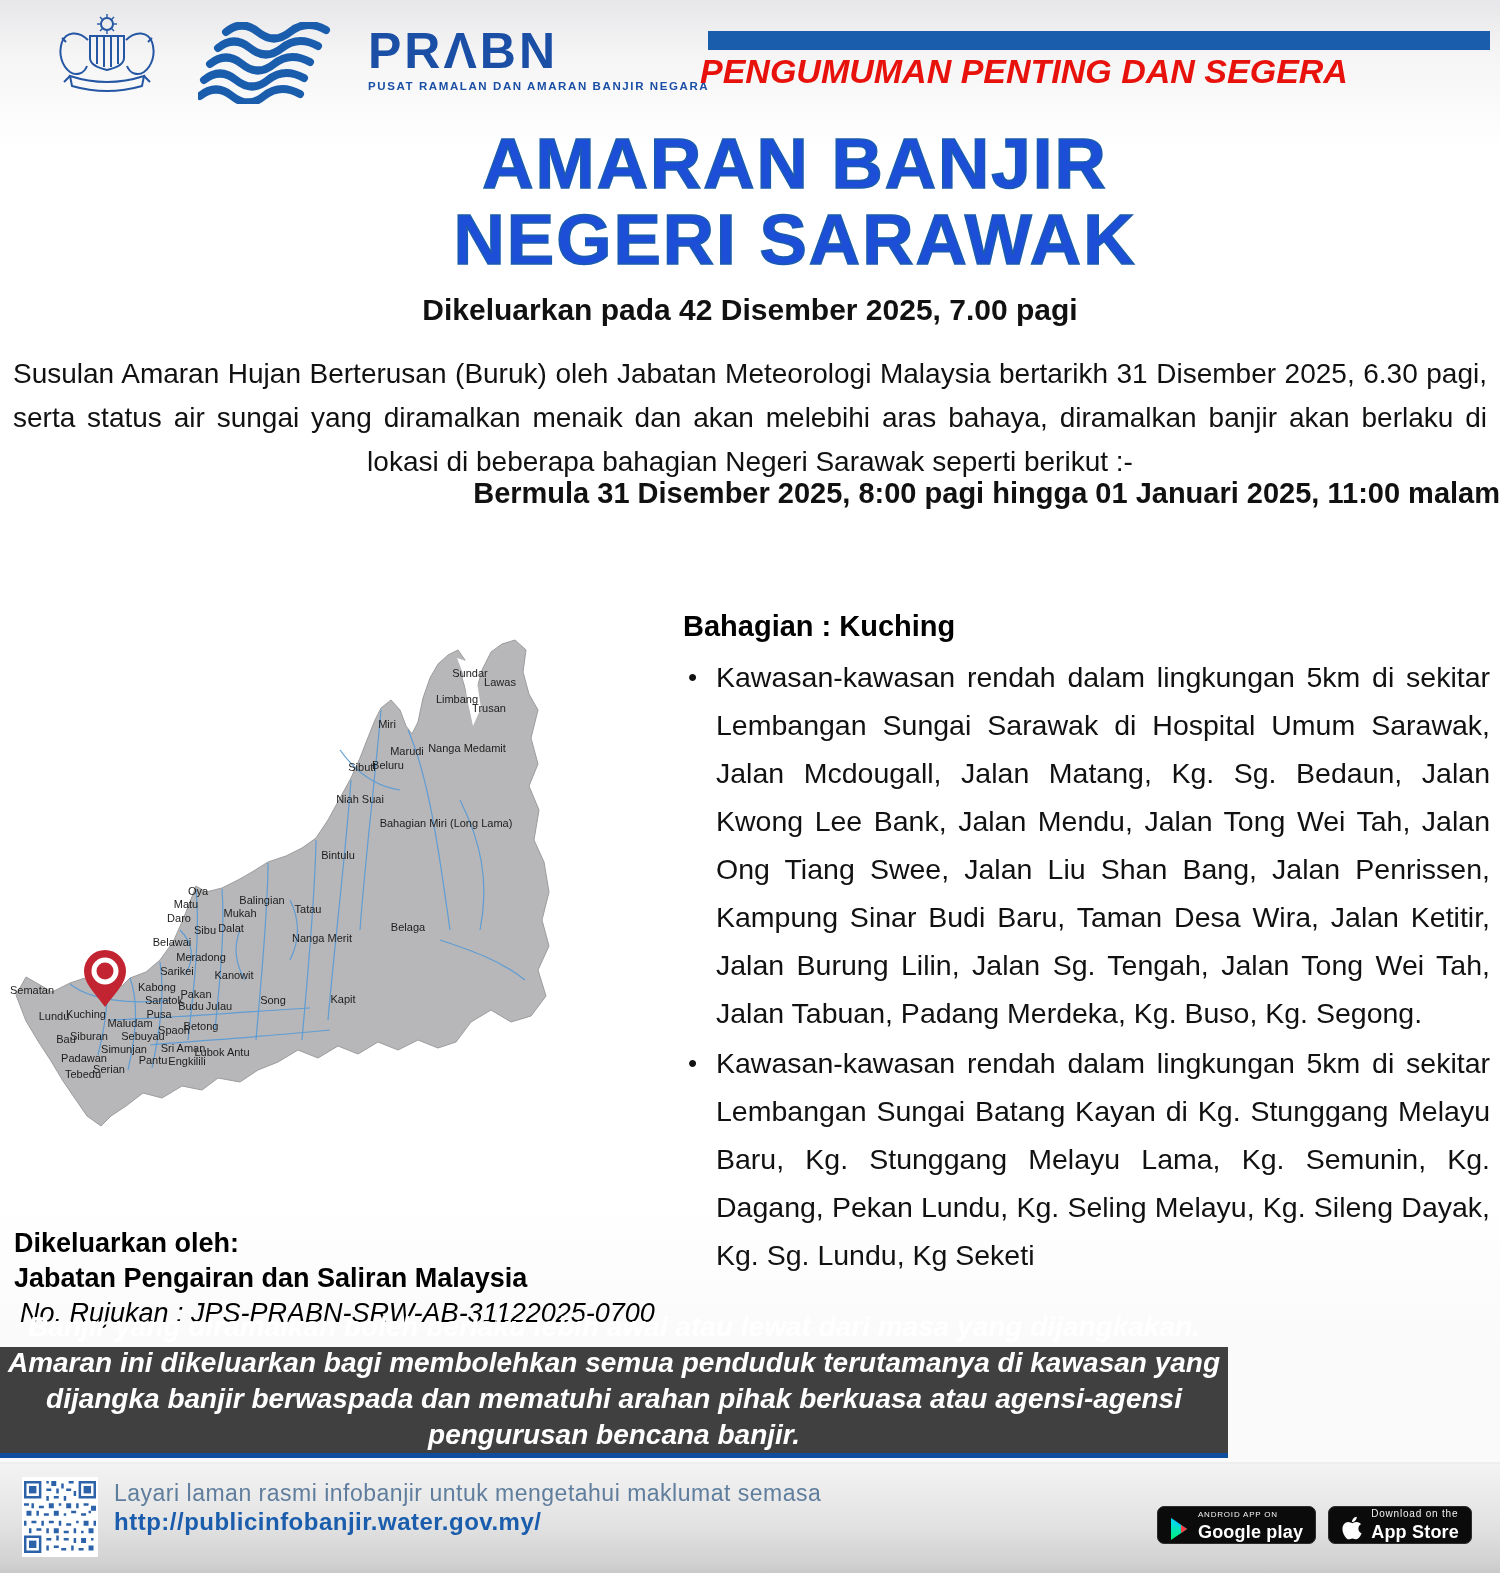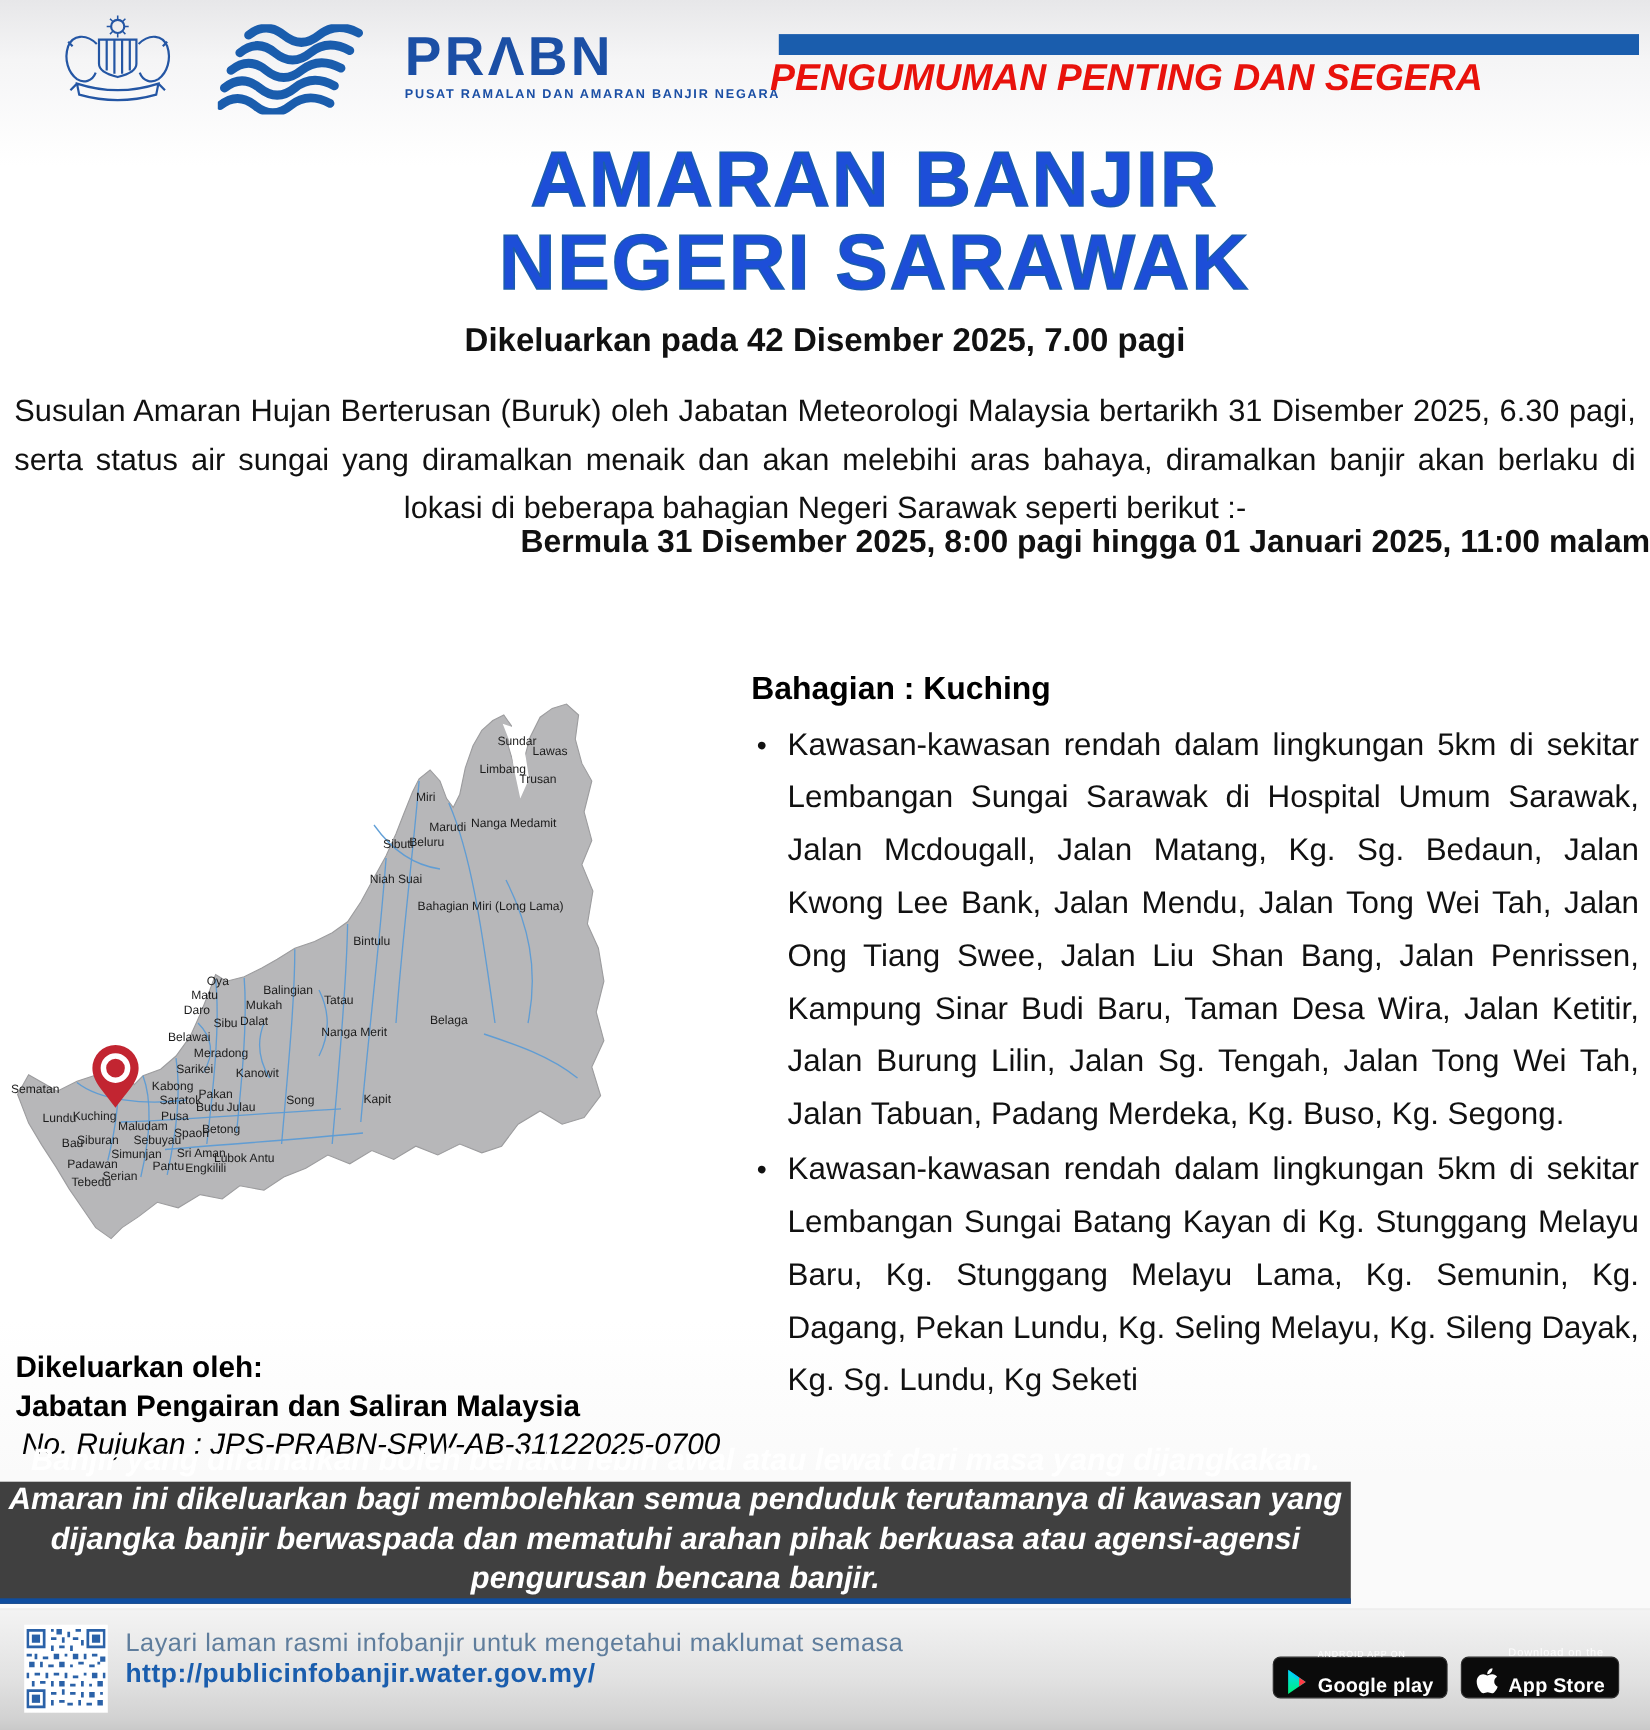--- a/index.html
+++ b/index.html
@@ -75,21 +75,21 @@
   .appline{position:absolute;right:32px;top:10px;font-size:26px;white-space:nowrap;}
   .appline .nm{font-weight:bold;font-style:italic;color:#1456a6;}
   .appline .sfx{color:#2f6db5;}
   .badges{position:absolute;right:28px;top:42px;display:flex;gap:12px;}
   .badge{
     display:flex;align-items:flex-end;gap:8px;background:#0b0b0b;color:#fff;
     border-radius:7px;border:1px solid #2c2c2c;height:38px;padding:2px 12px;box-sizing:border-box;cursor:pointer;
   }
   .badge .txt{display:flex;flex-direction:column;justify-content:center;line-height:1;}
   .badge .top{font-size:8px;letter-spacing:.8px;opacity:.95;}
-  .badge .bottom{font-size:18px;font-weight:600;margin-top:15px;letter-spacing:.2px;}
+  .badge .bottom{font-size:18px;font-weight:600;margin-top:4px;letter-spacing:.2px;}
 </style>
 </head>
 <body>
 
 <div class="logo-box" style="left:52px;top:12px;width:110px;height:92px;">
   <svg width="110" height="92" viewBox="0 0 110 92">
     <g stroke="#2456a4" stroke-width="2" fill="none">
       <circle cx="55" cy="12" r="6"></circle>
       <g stroke-width="1.4">
         <line x1="55" y1="2" x2="55" y2="6"></line>

